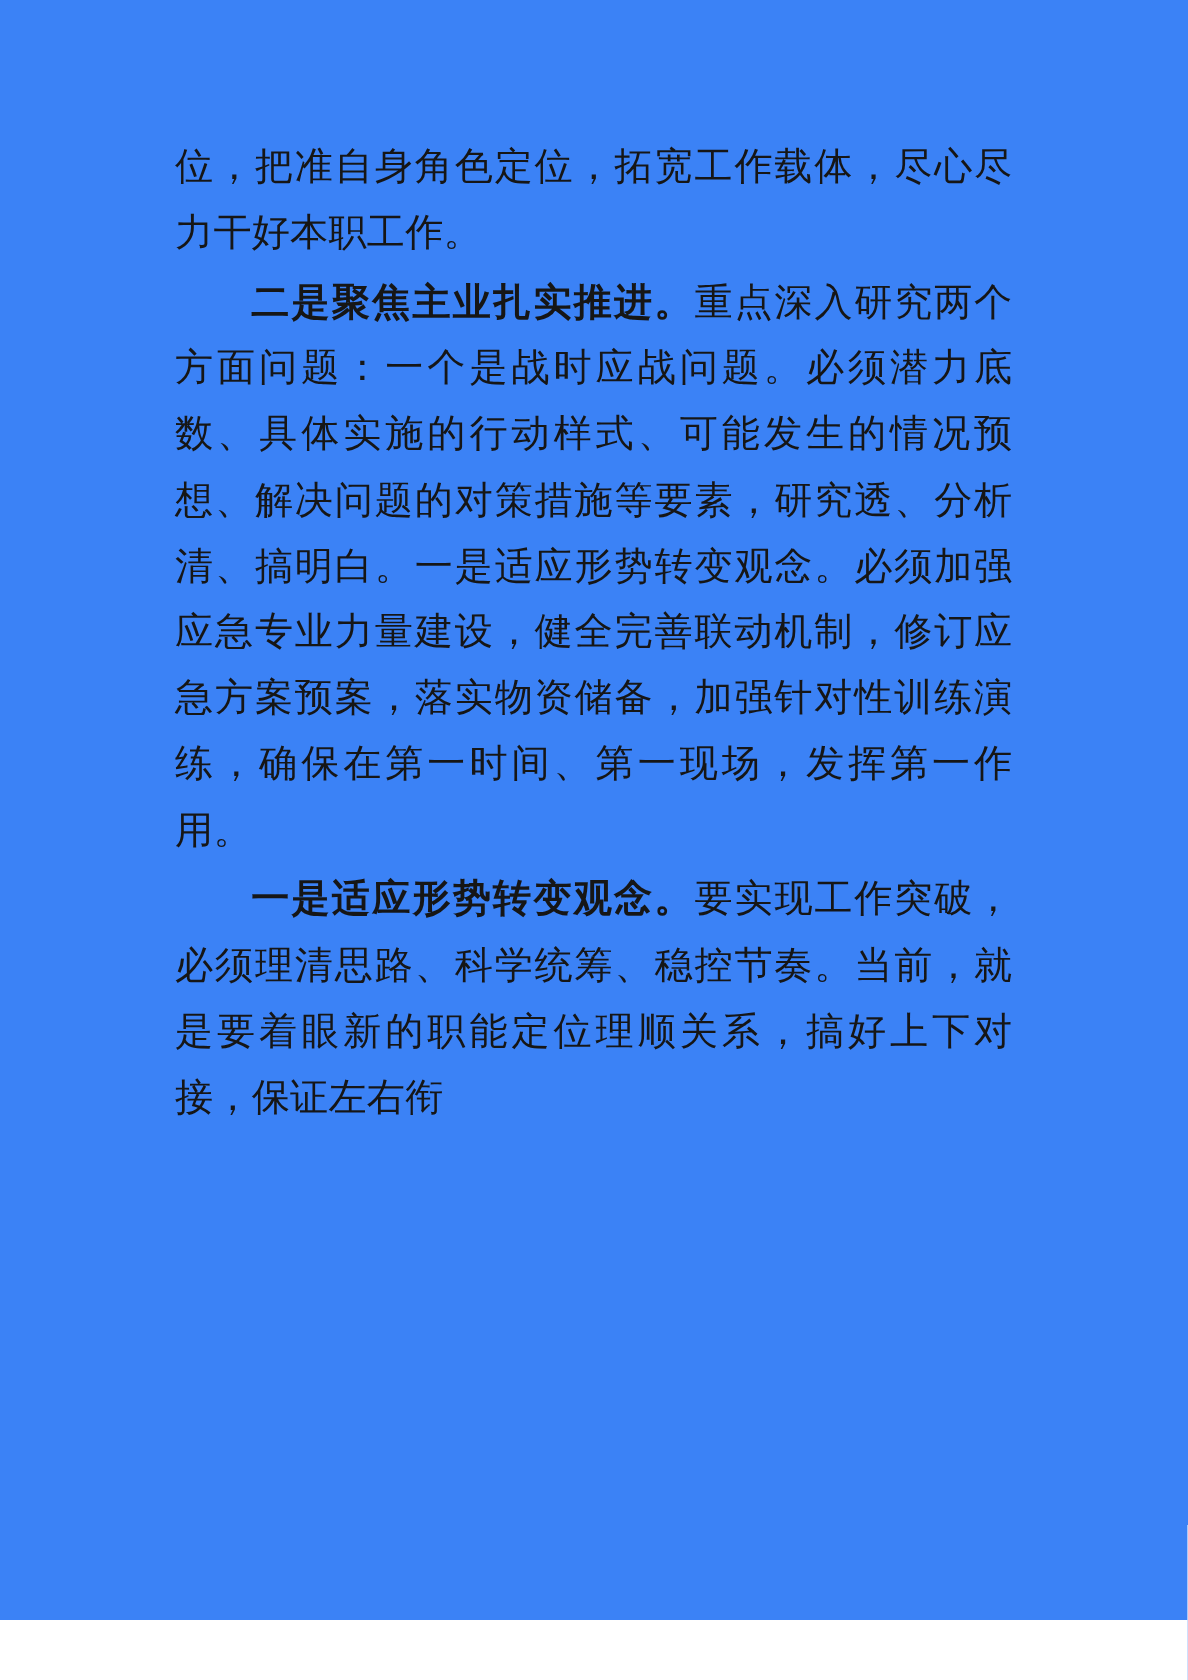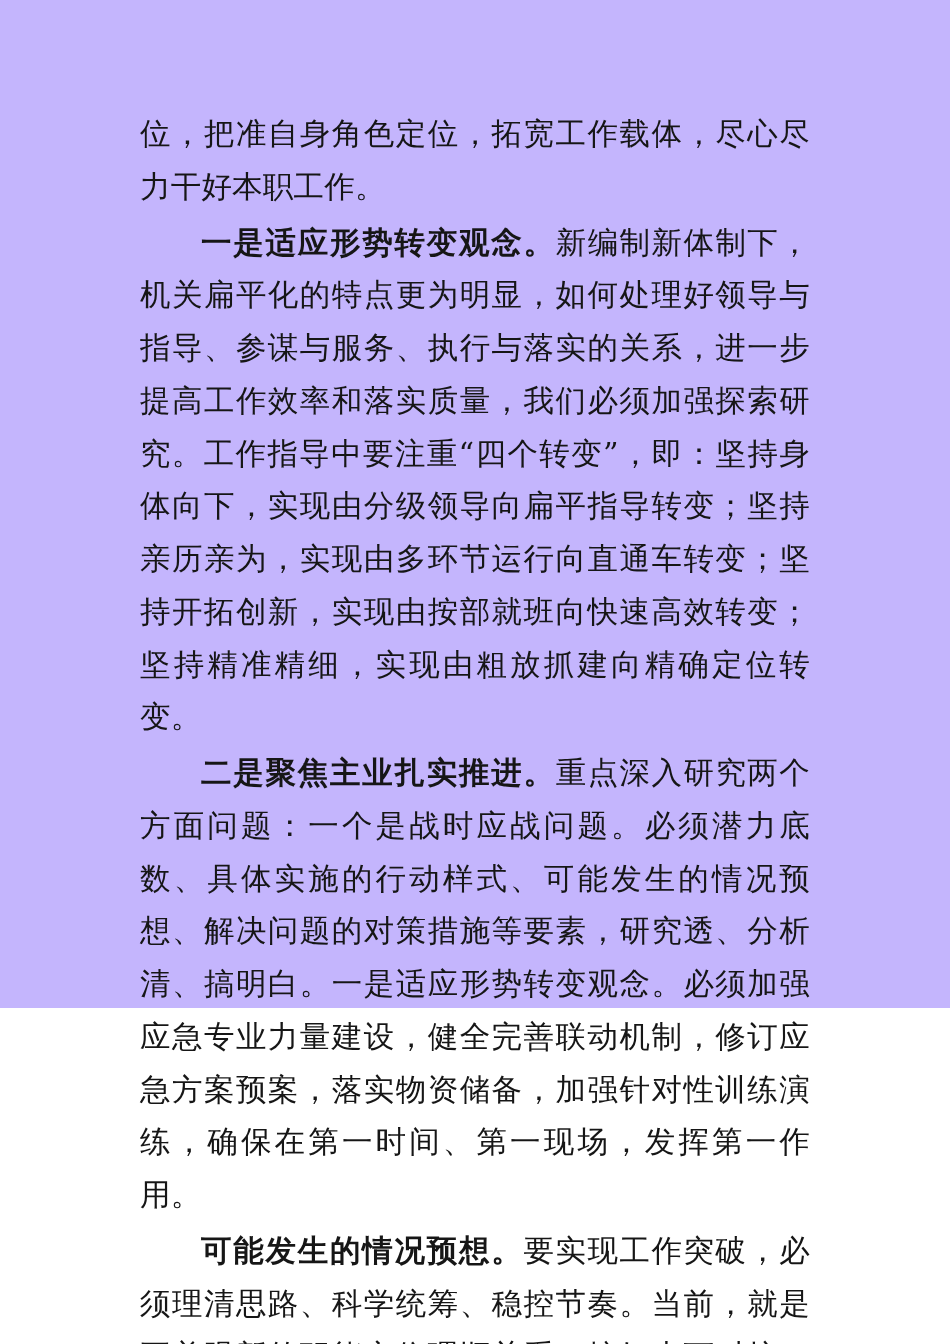--- a/index.html
+++ b/index.html
@@ -10,24 +10,24 @@
   body {
     width: 950px;
     height: 1344px;
     font-family: "DejaVu Serif", "Liberation Serif", serif;
     color: #1a1a1a;
     overflow: hidden;
   }
   .page {
     position: relative;
     width: 950px;
-    height: 1008px;
+    height: 1296px;
     box-sizing: border-box;
     padding: 108px 140px 70px 140px;
-    background: #c4b5fd;
+    background: #3b82f6;
   }
   .doc-body {
     font-size: 30.5px;
     line-height: 1.73;
     text-align: justify;
     text-justify: inter-ideograph;
     letter-spacing: 0.2px;
     color: #161616;
   }
   .para {
@@ -48,26 +48,23 @@
 </head>
 <body>
 
 <div class="page">
   <div class="doc-body">
 
     <p class="para">
       <span>位，把准自身角色定位，拓宽工作载体，尽心尽力干好本职工作。</span>
     </p>
 
-    <p class="para indent">
-      <span class="lead">一是适应形势转变观念。</span><span>新编制新体制下，机关扁平化的特点更为明显，如何处理好领导与指导、参谋与服务、执行与落实的关系，进一步提高工作效率和落实质量，我们必须加强探索研究。工作指导中要注重“四个转变”，即：坚持身体向下，实现由分级领导向扁平指导转变；坚持亲历亲为，实现由多环节运行向直通车转变；坚持开拓创新，实现由按部就班向快速高效转变；坚持精准精细，实现由粗放抓建向精确定位转变。</span>
-    </p>
 
     <p class="para indent">
       <span class="lead">二是聚焦主业扎实推进。</span><span>重点深入研究两个方面问题：一个是战时应战问题。必须潜力底数、具体实施的行动样式、可能发生的情况预想、解决问题的对策措施等要素，研究透、分析清、搞明白。一是适应形势转变观念。必须加强应急专业力量建设，健全完善联动机制，修订应急方案预案，落实物资储备，加强针对性训练演练，确保在第一时间、第一现场，发挥第一作用。</span>
     </p>
 
     <p class="para indent">
-      <span class="lead">可能发生的情况预想。</span><span>要实现工作突破，必须理清思路、科学统筹、稳控节奏。当前，就是要着眼新的职能定位理顺关系，搞好上下对接，保证左右衔</span>
+      <span class="lead">一是适应形势转变观念。</span><span>要实现工作突破，必须理清思路、科学统筹、稳控节奏。当前，就是要着眼新的职能定位理顺关系，搞好上下对接，保证左右衔</span>
     </p>
 
   </div>
 </div>
 
 </body></html>

